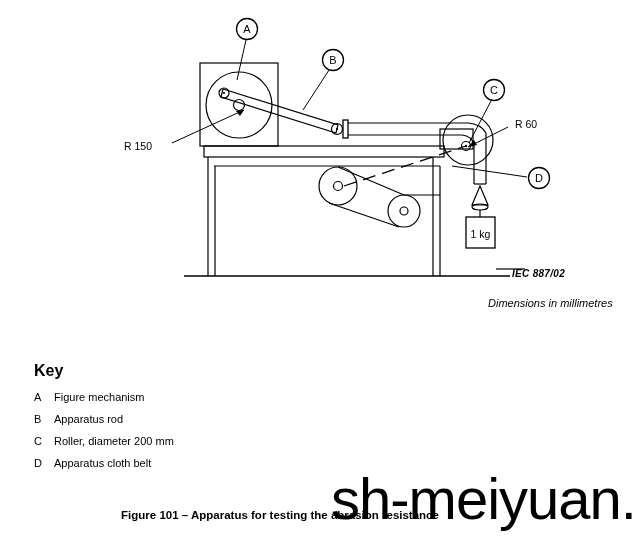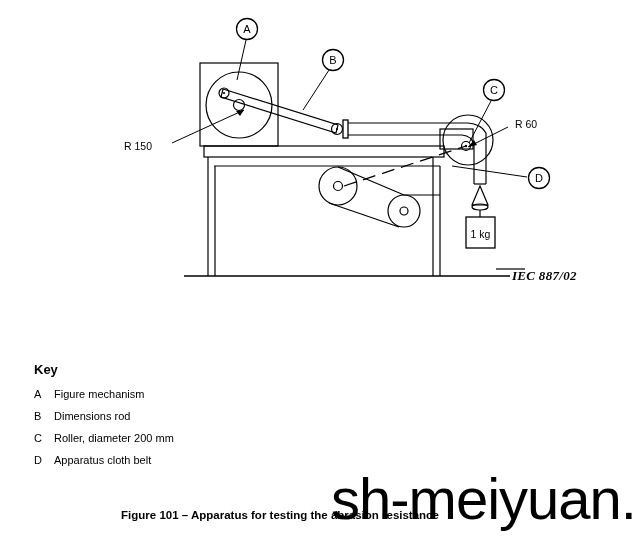--- a/index.html
+++ b/index.html
@@ -35,35 +35,35 @@
     top: 297px;
     font-size: 11px;
     font-style: italic;
     font-family: "Liberation Sans", sans-serif;
     white-space: nowrap;
   }
   .iec-ref {
     position: absolute;
     left: 512px;
     top: 268px;
-    font-size: 13px;
+    font-size: 10px;
     font-style: italic;
     font-weight: bold;
-    font-family: Liberation Serif, serif;
+    font-family: Liberation Sans, sans-serif;
     letter-spacing: 0.3px;
     white-space: nowrap;
   }
   .key-block {
     position: absolute;
     left: 34px;
     top: 362px;
     width: 330px;
   }
   .key-title {
-    font-size: 13px;
+    font-size: 16px;
     font-weight: bold;
     margin: 0 0 11px 0;
     font-family: "Liberation Sans", sans-serif;
   }
   .key-row {
     display: flex;
     align-items: flex-start;
     margin-bottom: 10px;
     font-size: 11px;
     font-family: "Liberation Sans", sans-serif;
@@ -196,31 +196,32 @@
 
     <line x1="527" y1="177" x2="452" y2="166" stroke="#000" stroke-width="1"></line>
     <circle cx="539" cy="178" r="10.5" fill="#fff" stroke="#000" stroke-width="1.3"></circle>
     <text x="539" y="182" font-size="11" text-anchor="middle" fill="#000">D</text>
 
     <line x1="496" y1="269" x2="525" y2="269" stroke="#000" stroke-width="1.2"></line>
   </svg>
 
   <div class="iec-ref">IEC  887/02</div>
 
+  <div class="dim-note">Dimensions in millimetres</div>
 
   <div class="key-block">
     <div class="key-title">Key</div>
 
     <div class="key-row">
       <span class="key-letter">A</span>
       <span class="key-text">Figure mechanism</span>
     </div>
     <div class="key-row">
       <span class="key-letter">B</span>
-      <span class="key-text">Dimensions rod</span>
+      <span class="key-text">Apparatus rod</span>
     </div>
     <div class="key-row">
       <span class="key-letter">C</span>
       <span class="key-text">Roller, diameter 200 mm</span>
     </div>
     <div class="key-row">
       <span class="key-letter">D</span>
       <span class="key-text">Apparatus cloth belt</span>
     </div>
   </div>

